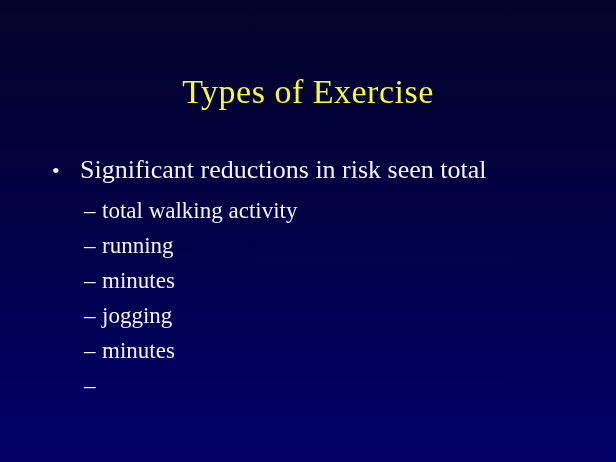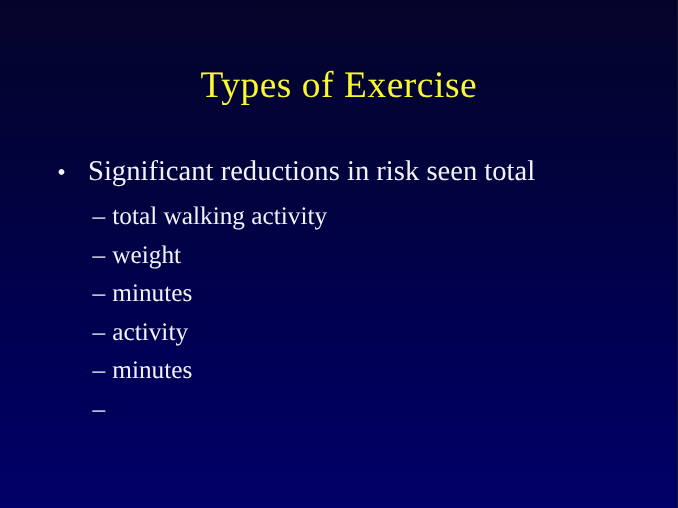--- a/index.html
+++ b/index.html
@@ -9,21 +9,21 @@
   }
   .slide {
     position: relative;
     width: 616px;
     height: 462px;
     overflow: hidden;
     background: linear-gradient(180deg, #04042a 0%, #02023a 30%, #000050 62%, #000068 100%);
     font-family: "Liberation Serif", "DejaVu Serif", serif;
   }
   .slide-title {
-    margin: 0;
+    margin: 14px;
     padding-top: 56px;
     text-align: center;
     color: #f8f833;
     font-size: 34px;
     font-weight: 400;
     line-height: 44px;
     letter-spacing: 0.5px;
   }
   .content {
     margin-top: 41px;
@@ -72,29 +72,29 @@
       <span class="text">Significant reductions in risk seen total</span>
     </div>
 
     <ul class="sub-list">
       <li>
         <span class="marker">–</span>
         <span class="text">total walking activity</span>
       </li>
       <li>
         <span class="marker">–</span>
-        <span class="text">weight</span>
+        <span class="text">running</span>
       </li>
       <li>
         <span class="marker">–</span>
         <span class="text">minutes</span>
       </li>
       <li>
         <span class="marker">–</span>
-        <span class="text">activity</span>
+        <span class="text">jogging</span>
       </li>
       <li>
         <span class="marker">–</span>
         <span class="text">minutes</span>
       </li>
       <li>
         <span class="marker">–</span>
       </li>
     </ul>
 

